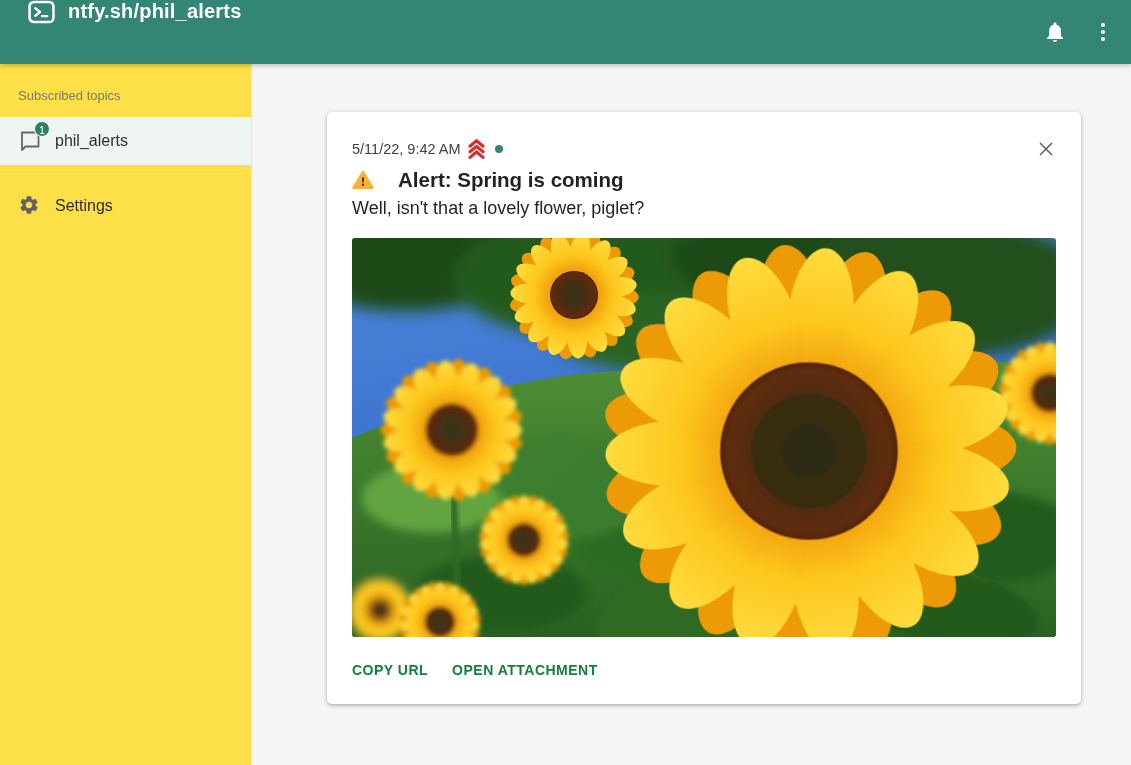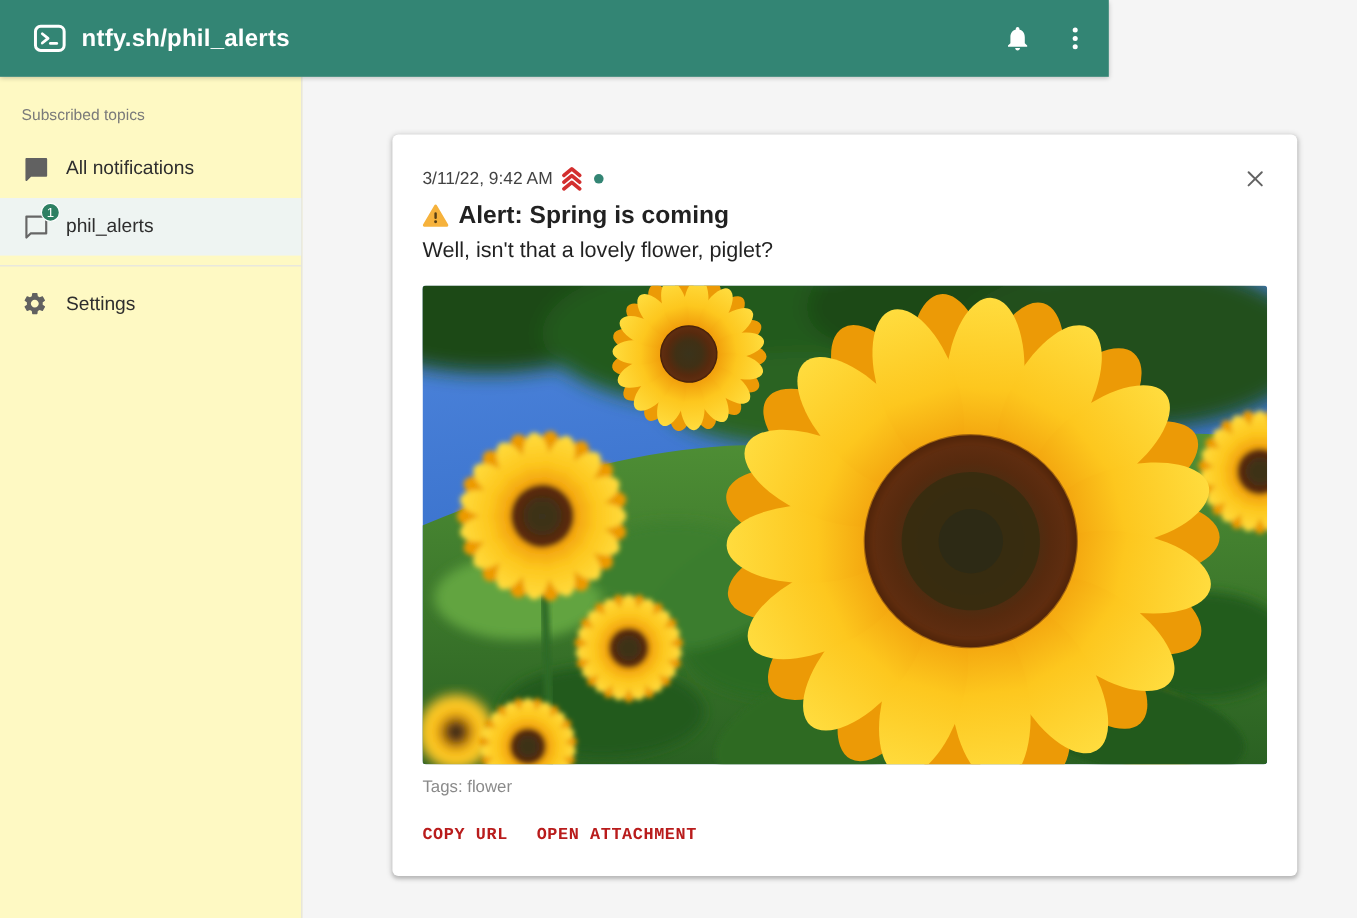--- a/index.html
+++ b/index.html
@@ -1,28 +1,28 @@
 <!DOCTYPE html>
 <html><head>
 <meta charset="utf-8">
 <style>
   * { margin:0; padding:0; box-sizing:border-box; }
   html,body { width:1131px; height:765px; overflow:hidden; font-family:"Liberation Sans", sans-serif; background:#f5f5f5; }
 
   
-  .appbar { position:absolute; top:0; left:0; width:924px; height:64px; background:#338574;
-            display:flex; align-items:center; padding:0 16px 0 28px; z-index:10;
+  .appbar { position:absolute; top:0; left:0; width:1131px; height:64px; background:#338574;
+            display:flex; padding:0 16px 0 28px; z-index:10;
             box-shadow:0 2px 4px rgba(0,0,0,0.2); }
   .appbar .logo { width:27px; height:24px; margin-right:13px; display:flex; }
   .appbar .title { color:#fff; font-size:20px; font-weight:bold; letter-spacing:0.2px; flex:1; }
   .appbar .actions { display:flex; align-items:center; gap:24px; }
   .iconbtn { width:24px; height:24px; display:flex; align-items:center; justify-content:center; cursor:pointer; background:none; border:none; padding:0; }
 
   
-  .sidebar { position:absolute; top:64px; left:0; width:252px; bottom:0; background:#fef9c3;
+  .sidebar { position:absolute; top:64px; left:0; width:252px; bottom:0; background:#fde047;
              border-right:1px solid #e1e1e1; }
   .section-label { margin:24px 0 14px 18px; font-size:13px; color:#7a7a7a; }
   .nav-item { height:48px; display:flex; align-items:center; padding:0 16px 0 18px;
               font-size:16px; color:#2e2e2e; cursor:pointer; }
   .nav-item.selected { background:#eef4f2; }
   .nav-icon { width:24px; height:24px; margin-right:13px; position:relative; flex:0 0 24px; display:flex; }
   .badge { position:absolute; top:-8px; right:-8px; min-width:16px; height:16px; border-radius:50%;
            background:#2e8063; color:#fff; font-size:11px; line-height:16px; text-align:center;
            border:1px solid #fff; }
   .trailing-icon { margin-left:auto; margin-right:15px; width:21px; height:21px; display:flex; }
@@ -31,28 +31,28 @@
   
   .main { position:absolute; top:64px; left:280px; right:0; bottom:0; background:#f5f5f5; }
   .card { position:absolute; left:47px; top:48px; width:754px; background:#fff; border-radius:5px;
           box-shadow:0 1px 5px rgba(0,0,0,0.2), 0 2px 3px rgba(0,0,0,0.12);
           padding:26px 25px 26px; }
   .meta-row { display:flex; align-items:center; font-size:14.5px; color:#424242; }
   .priority-icon { width:21px; height:21px; margin-left:5px; display:flex; }
   .unread-dot { width:8px; height:8px; border-radius:50%; background:#338574; margin-left:8px; }
   .close-btn { position:absolute; top:26px; right:24px; width:22px; height:22px; cursor:pointer;
                background:none; border:none; padding:0; display:flex; }
-  .n-title { margin-top:9px; font-size:20.5px; color:rgba(0,0,0,0.87); display:flex; align-items:center; gap:8px; }
+  .n-title { margin-top:9px; font-size:20.5px; color:rgba(0,0,0,0.87); display:flex; align-items:center; gap:24px; }
   .warn-icon { width:22px; height:22px; display:flex; }
   .n-body { margin-top:6px; font-size:18px; color:rgba(0,0,0,0.87); }
   .attachment { margin-top:19px; width:704px; height:399px; border-radius:3px; overflow:hidden; cursor:pointer; }
   .attachment svg { display:block; width:704px; height:399px; }
   .tags { margin-top:10px; font-size:14px; color:#8a8a8a; }
   .action-row { margin-top:25px; display:flex; gap:24px; }
-  .text-btn { background:none; border:none; padding:0; color:#b91c1c; font-family:Liberation Mono, monospace;
+  .text-btn { background:none; border:none; padding:0; color:#15803d; font-family:Liberation Sans, sans-serif;
               font-size:14px; font-weight:bold; letter-spacing:0.5px; cursor:pointer; }
 </style>
 </head>
 <body>
 
 <header class="appbar">
   <span class="logo">
     <svg viewBox="0 0 28 24" width="27" height="24">
       <rect x="1.6" y="1.6" width="24.8" height="20.8" rx="4.5" fill="none" stroke="#fff" stroke-width="2.6"></rect>
       <path d="M7.5 8 L12.5 12 L7.5 16" fill="none" stroke="#fff" stroke-width="2.4" stroke-linecap="round" stroke-linejoin="round"></path>
@@ -72,28 +72,20 @@
           <circle cx="12" cy="12" r="2.1" fill="#fff"></circle>
           <circle cx="12" cy="19" r="2.1" fill="#fff"></circle>
       </svg>
     </button>
   </div>
 </header>
 
 <nav class="sidebar">
   <div class="section-label">Subscribed topics</div>
 
-  <div class="nav-item">
-    <span class="nav-icon">
-      <svg viewBox="0 0 24 24" width="24" height="24">
-        <path d="M4 3.5 h16.5 v14 h-13 l-3.5 3.5 z" fill="#616161" stroke="#616161" stroke-width="1.6" stroke-linejoin="round"></path>
-      </svg>
-    </span>
-    <span>All notifications</span>
-  </div>
 
   <div class="nav-item selected">
     <span class="nav-icon">
       <svg viewBox="0 0 24 24" width="24" height="24">
         <path d="M4 3.5 h16.5 v14 h-13 l-3.5 3.5 z" fill="none" stroke="#666" stroke-width="1.8" stroke-linejoin="round"></path>
       </svg>
       <span class="badge">1</span>
     </span>
     <span>phil_alerts</span>
   </div>
@@ -111,21 +103,21 @@
     <span>Settings</span>
   </div>
 
 
 </nav>
 
 <main class="main">
   <section class="card">
 
     <div class="meta-row">
-      <span>3/11/22, 9:42 AM</span>
+      <span>5/11/22, 9:42 AM</span>
       <span class="priority-icon">
         <svg viewBox="0 0 24 26" width="21" height="23">
           <g fill="none" stroke="#d32f2f" stroke-width="3.6" stroke-linecap="round" stroke-linejoin="round">
             <path d="M4.5 9.2 12 3 19.5 9.2"></path>
             <path d="M4.5 15.6 12 9.4 19.5 15.6"></path>
             <path d="M4.5 22 12 15.8 19.5 22"></path>
           </g>
         </svg>
       </span>
       <span class="unread-dot"></span>
@@ -284,20 +276,19 @@
         <g transform="translate(457,213) scale(1.92) rotate(5)">
           <use href="#flw"></use>
           <circle r="46" fill="url(#diskG)"></circle>
           <circle r="30" fill="#362c10" opacity="0.9"></circle>
           <circle r="14" fill="#2c2a16" opacity="0.92"></circle>
           <circle r="44" fill="none" stroke="#5e2b0c" stroke-width="5" opacity="0.55"></circle>
         </g>
       </svg>
     </div>
 
-    <div class="tags">Tags: flower</div>
 
     <div class="action-row">
       <button class="text-btn">COPY URL</button>
       <button class="text-btn">OPEN ATTACHMENT</button>
     </div>
   </section>
 </main>
 
 </body></html>

